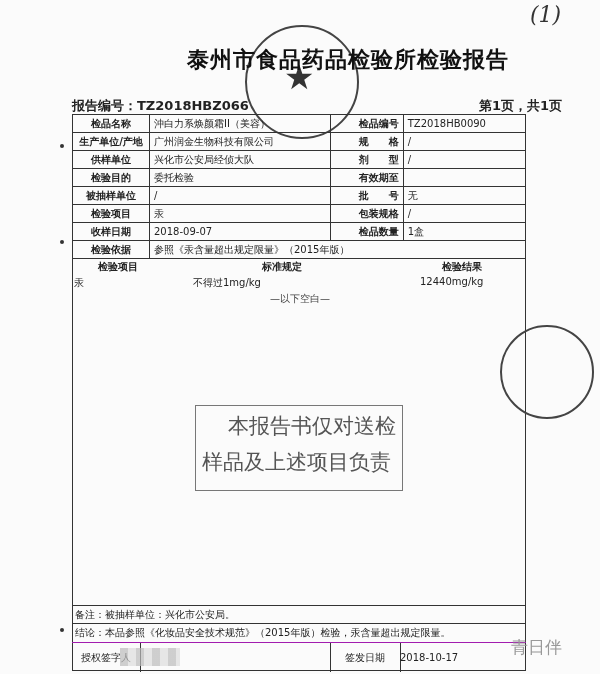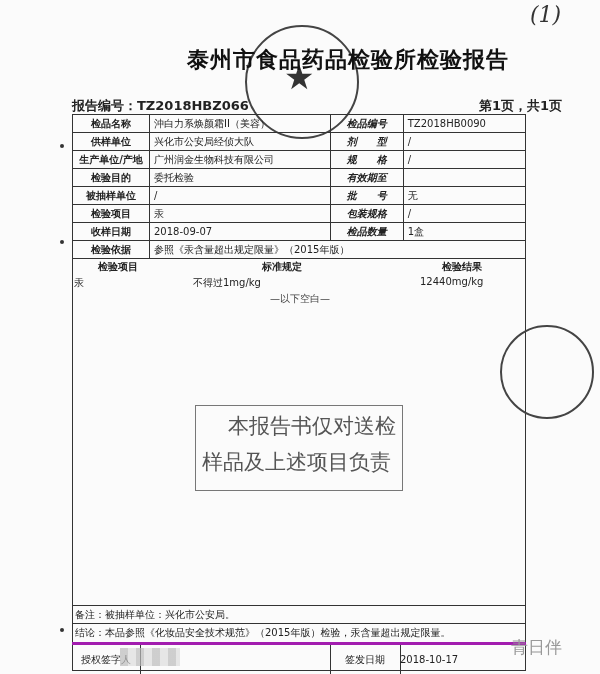--- a/index.html
+++ b/index.html
@@ -5,33 +5,33 @@
   html,body{margin:0;padding:0;}
   body{width:600px;height:674px;background:#fbfbfb;position:relative;overflow:hidden;font-family:"DejaVu Sans",sans-serif;color:#222;}
   .page-mark{position:absolute;left:530px;top:2px;font-family:"DejaVu Serif",serif;font-size:22px;font-style:italic;color:#333;}
   .title{position:absolute;left:0;width:600px;top:45px;text-align:center;font-family:"DejaVu Serif",serif;font-weight:bold;font-size:22px;letter-spacing:1px;color:#111;padding-left:48px;}
   .report-no{position:absolute;left:72px;top:97px;font-size:13px;font-weight:bold;}
   .page-count{position:absolute;right:38px;top:97px;font-size:13px;font-weight:bold;}
   .frame{position:absolute;left:72px;top:114px;width:454px;height:557px;border:1.5px solid #333;box-sizing:border-box;}
   table.info{position:absolute;left:72px;top:114px;width:454px;border-collapse:collapse;font-size:10px;}
   table.info td{border:1px solid #333;height:17px;padding:0 4px;white-space:nowrap;overflow:hidden;}
   td.lbl{text-align:center;font-weight:bold;width:68px;}
-  td.lbl2{text-align:center;font-weight:bold;width:64px;font-style:italic;}
+  td.lbl2{text-align:right;font-weight:bold;width:64px;}
   .results-head{position:absolute;left:72px;top:260px;width:454px;font-size:10px;}
   .results-head span{position:absolute;font-weight:bold;}
   .row-item{position:absolute;font-size:10px;}
   .end-mark{position:absolute;left:0;width:600px;top:292px;text-align:center;font-size:10px;color:#444;}
   .stamp-box{position:absolute;left:195px;top:405px;width:208px;height:86px;border:1.5px solid #777;box-sizing:border-box;color:#555;font-family:"DejaVu Serif",serif;font-size:21px;line-height:36px;padding:2px 6px;}
   .stamp-box .l1{text-align:right;}
   .seal{position:absolute;border:2px solid #444;border-radius:50%;}
   .seal-top{left:245px;top:25px;width:110px;height:110px;}
   .seal-star{position:absolute;font-size:34px;color:#333;}
   .seal-right{left:500px;top:325px;width:90px;height:90px;}
   .remark{position:absolute;left:72px;width:454px;font-size:10px;border-top:1px solid #333;height:18px;line-height:18px;padding-left:3px;box-sizing:border-box;}
-  .sign-row{position:absolute;left:72px;top:642px;width:454px;height:29px;border-top:3px solid #a21caf;font-size:10px;}
+  .sign-row{position:absolute;left:72px;top:642px;width:454px;height:29px;border-top:1px solid #a21caf;font-size:10px;}
   .sign-row .cell{position:absolute;top:0;height:29px;line-height:29px;border-right:1px solid #333;text-align:center;}
   .blur{position:absolute;left:120px;top:648px;width:60px;height:18px;background:repeating-linear-gradient(90deg,#bbb 0 8px,#ddd 8px 16px);opacity:.7;}
   .watermark{position:absolute;left:511px;top:636px;font-size:17px;color:#999;}
   .dot{position:absolute;width:4px;height:4px;background:#333;border-radius:50%;}
 </style>
 </head>
 <body>
 
 <div class="page-mark">(1)</div>
 
@@ -47,29 +47,29 @@
 
 <table class="info">
   <tbody>
       <tr>
     <td class="lbl">检品名称</td>
     <td>沖白力系焕颜霜II（美容）</td>
     <td class="lbl2">检品编号</td>
     <td>TZ2018HB0090</td>
   </tr>
   <tr>
+    <td class="lbl">生产单位/产地</td>
+    <td>广州润金生物科技有限公司</td>
+    <td class="lbl2">规　　格</td>
+    <td>/</td>
+  </tr>
+  <tr>
     <td class="lbl">供样单位</td>
     <td>兴化市公安局经侦大队</td>
     <td class="lbl2">剂　　型</td>
-    <td>/</td>
-  </tr>
-  <tr>
-    <td class="lbl">生产单位/产地</td>
-    <td>广州润金生物科技有限公司</td>
-    <td class="lbl2">规　　格</td>
     <td>/</td>
   </tr>
   <tr>
     <td class="lbl">检验目的</td>
     <td>委托检验</td>
     <td class="lbl2">有效期至</td>
     <td></td>
   </tr>
   <tr>
     <td class="lbl">被抽样单位</td>

